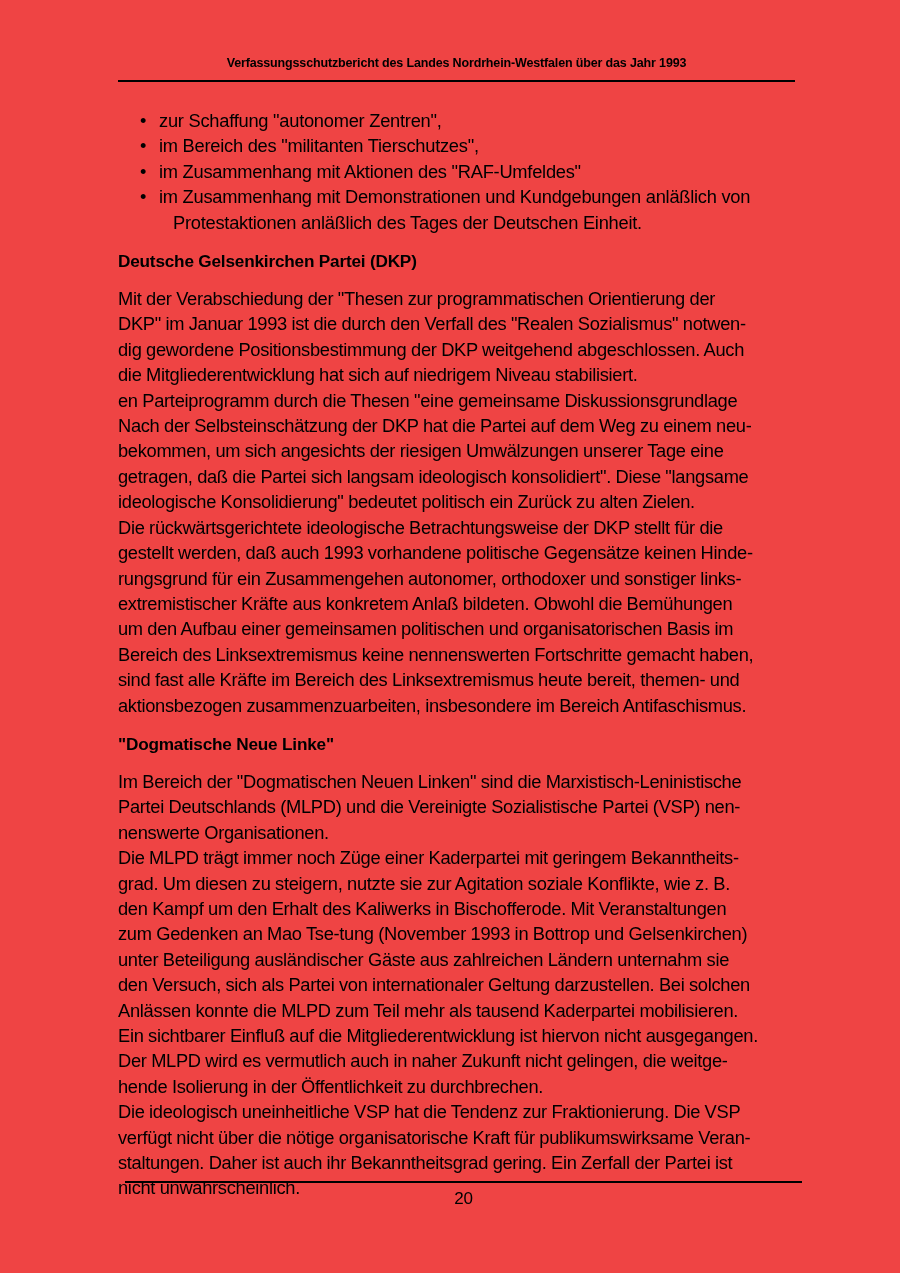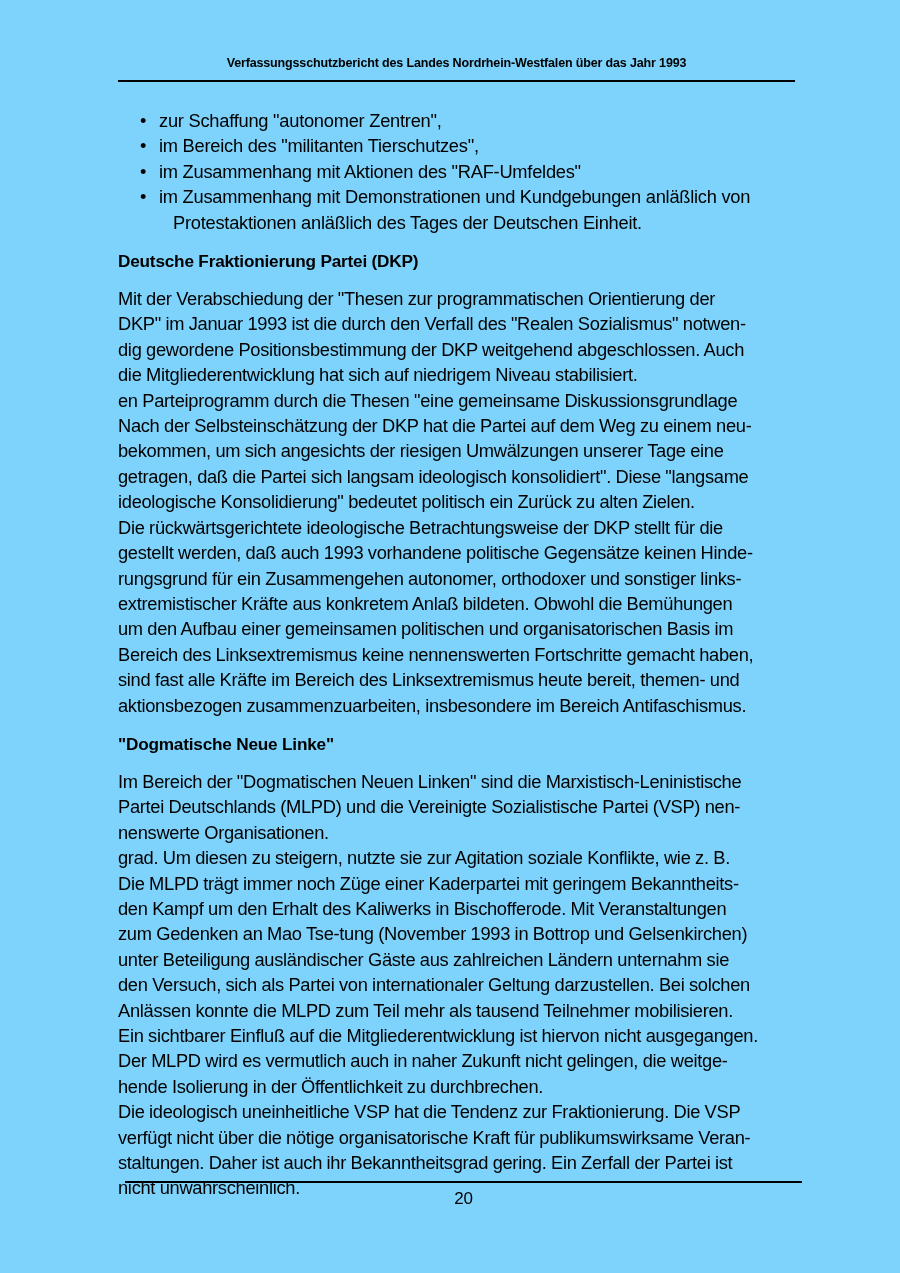--- a/index.html
+++ b/index.html
@@ -8,21 +8,21 @@
     background: #ffffff;
   }
   body {
     font-family: "Liberation Sans", sans-serif;
     color: #000000;
   }
   .page {
     position: relative;
     width: 900px;
     height: 1273px;
-    background: #7dd3fc;
+    background: #ef4444;
     box-sizing: border-box;
     overflow: hidden;
   }
 
   
   .header {
     position: absolute;
     left: 118px;
     top: 56px;
     width: 677px;
@@ -138,21 +138,21 @@
       </li>
       <li class="bullet-item">
         <span class="dot">•</span><span>im Zusammenhang mit Aktionen des "RAF-Umfeldes"</span>
       </li>
       <li class="bullet-item">
         <span class="dot">•</span><span>im Zusammenhang mit Demonstrationen und Kundgebungen anläßlich von</span>
         <span class="line3">Protestaktionen anläßlich des Tages der Deutschen Einheit.</span>
       </li>
     </ul>
 
-    <h3 class="sub-heading">Deutsche Fraktionierung Partei (DKP)</h3>
+    <h3 class="sub-heading">Deutsche Gelsenkirchen Partei (DKP)</h3>
 
     <p class="body gap-before">
       <span class="ln">Mit der Verabschiedung der "Thesen zur programmatischen Orientierung der</span>
       <span class="ln">DKP" im Januar 1993 ist die durch den Verfall des "Realen Sozialismus" notwen-</span>
       <span class="ln">dig gewordene Positionsbestimmung der DKP weitgehend abgeschlossen. Auch</span>
       <span class="ln">die Mitgliederentwicklung hat sich auf niedrigem Niveau stabilisiert.</span>
     </p>
 
     <p class="body">
       <span class="ln">en Parteiprogramm durch die Thesen "eine gemeinsame Diskussionsgrundlage</span>
@@ -175,27 +175,27 @@
 
     <h3 class="sub-heading">"Dogmatische Neue Linke"</h3>
 
     <p class="body gap-before">
       <span class="ln">Im Bereich der "Dogmatischen Neuen Linken" sind die Marxistisch-Leninistische</span>
       <span class="ln">Partei Deutschlands (MLPD) und die Vereinigte Sozialistische Partei (VSP) nen-</span>
       <span class="ln">nenswerte Organisationen.</span>
     </p>
 
     <p class="body">
+      <span class="ln">Die MLPD trägt immer noch Züge einer Kaderpartei mit geringem Bekanntheits-</span>
       <span class="ln">grad. Um diesen zu steigern, nutzte sie zur Agitation soziale Konflikte, wie z. B.</span>
-      <span class="ln">Die MLPD trägt immer noch Züge einer Kaderpartei mit geringem Bekanntheits-</span>
       <span class="ln">den Kampf um den Erhalt des Kaliwerks in Bischofferode. Mit Veranstaltungen</span>
       <span class="ln">zum Gedenken an Mao Tse-tung (November 1993 in Bottrop und Gelsenkirchen)</span>
       <span class="ln">unter Beteiligung ausländischer Gäste aus zahlreichen Ländern unternahm sie</span>
       <span class="ln">den Versuch, sich als Partei von internationaler Geltung darzustellen. Bei solchen</span>
-      <span class="ln">Anlässen konnte die MLPD zum Teil mehr als tausend Teilnehmer mobilisieren.</span>
+      <span class="ln">Anlässen konnte die MLPD zum Teil mehr als tausend Kaderpartei mobilisieren.</span>
       <span class="ln">Ein sichtbarer Einfluß auf die Mitgliederentwicklung ist hiervon nicht ausgegangen.</span>
       <span class="ln">Der MLPD wird es vermutlich auch in naher Zukunft nicht gelingen, die weitge-</span>
       <span class="ln">hende Isolierung in der Öffentlichkeit zu durchbrechen.</span>
     </p>
 
     <p class="body">
       <span class="ln">Die ideologisch uneinheitliche VSP hat die Tendenz zur Fraktionierung. Die VSP</span>
       <span class="ln">verfügt nicht über die nötige organisatorische Kraft für publikumswirksame Veran-</span>
       <span class="ln">staltungen. Daher ist auch ihr Bekanntheitsgrad gering. Ein Zerfall der Partei ist</span>
       <span class="ln">nicht unwahrscheinlich.</span>

